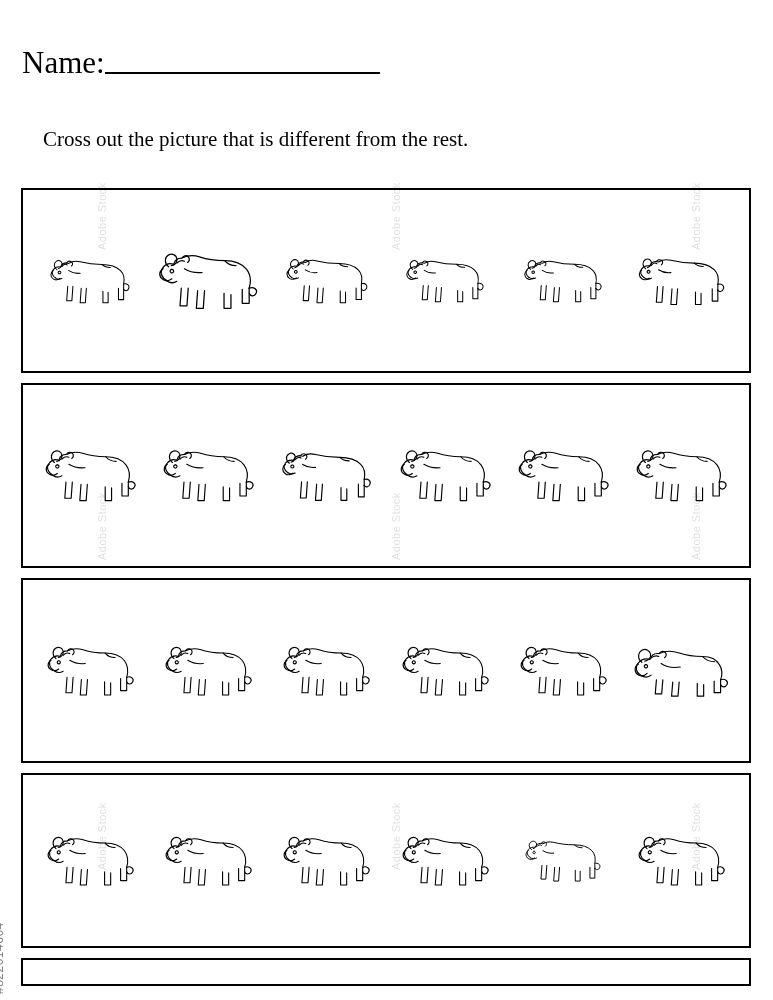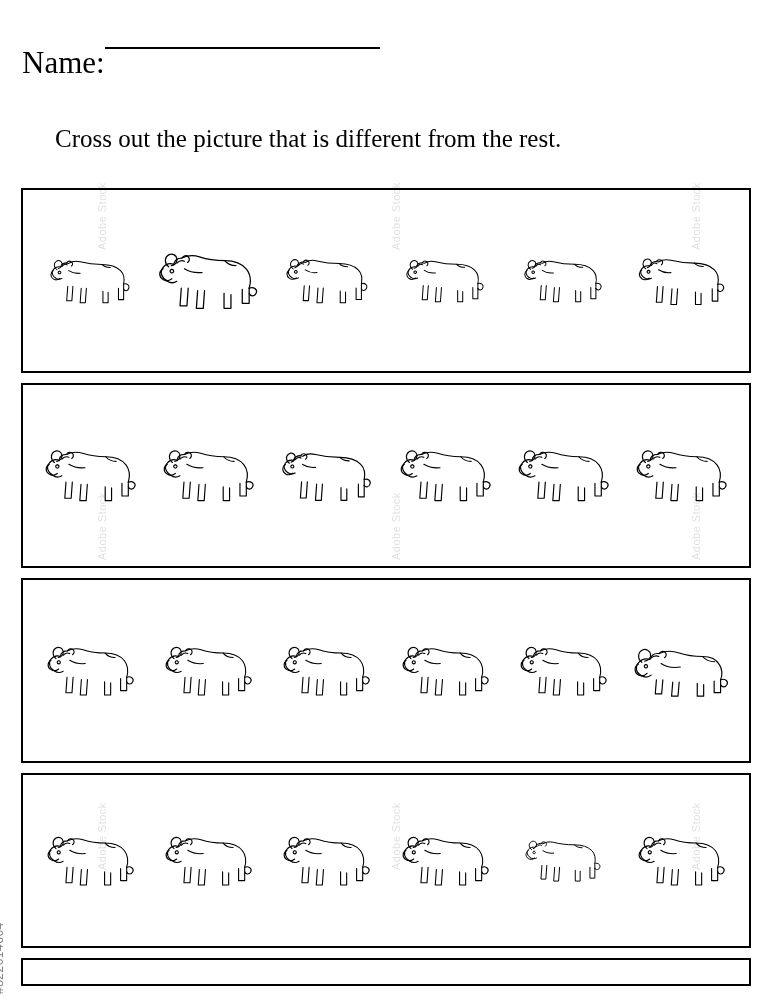--- a/index.html
+++ b/index.html
@@ -21,20 +21,21 @@
     position: absolute;
     top: 34px;
     left: 22px;
     right: 22px;
     height: 46px;
     display: flex;
     align-items: flex-end;
   }
   .field {
     display: flex;
+    align-items: flex-end;
   }
   .field-label {
     font-size: 31px;
     line-height: 34px;
     font-family: "Liberation Serif", serif;
     white-space: nowrap;
   }
   .field-rule {
     border-bottom: 2px solid #000;
     height: 1px;
@@ -42,25 +43,24 @@
   }
   .rule-name { width: 275px; }
   .rule-date { width: 181px; }
   .spacer-between { width: 20px; }
 
   
   .instruction {
     position: absolute;
     top: 124px;
     left: 43px;
-    font-size: 25px;
+    font-size: 21px;
     line-height: 30px;
     font-family: "Liberation Serif", serif;
     white-space: nowrap;
-    margin-left: 12px;
   }
 
   
   .rows {
     position: absolute;
     top: 188px;
     left: 21px;
     width: 730px;
   }
   .row-box {

